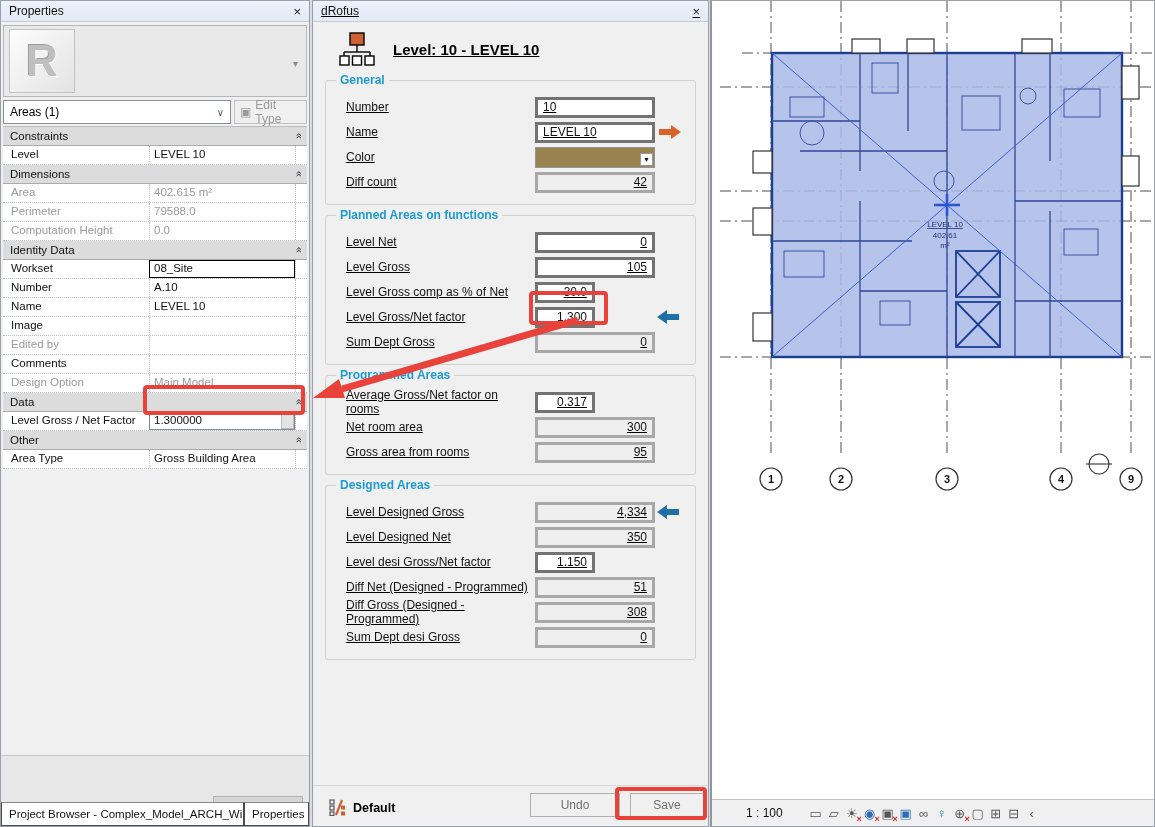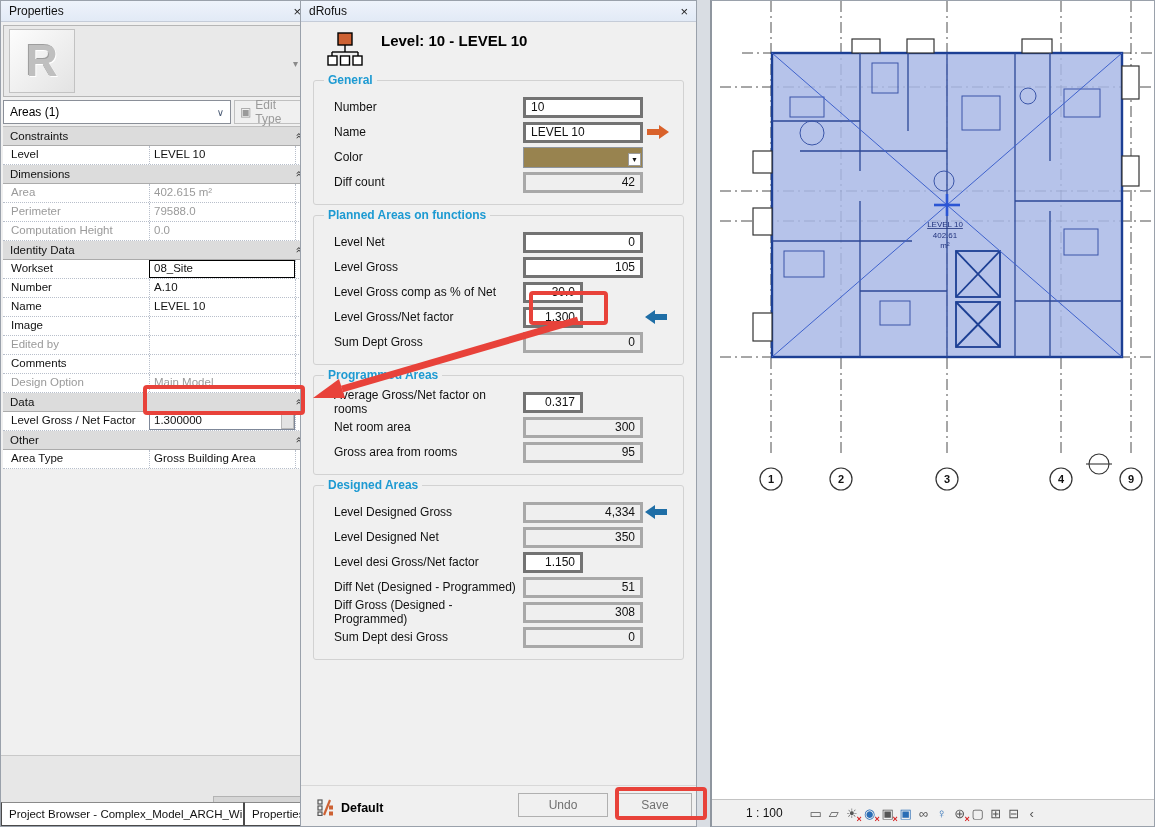--- a/index.html
+++ b/index.html
@@ -47,22 +47,22 @@
   .help-link{position:absolute;left:8px;bottom:10px;font-size:11.5px;color:#2a64c5;text-decoration:underline;}
   .apply-btn{position:absolute;right:6px;bottom:6px;width:88px;height:22px;background:#d6d6d6;border:1px solid #b3b3b3;
              color:#8a8a8a;font-size:12px;display:flex;align-items:center;justify-content:center;}
   .props-tabs{position:absolute;left:0;right:0;bottom:0;height:24px;display:flex;background:#d9dde3;}
   .ptab{background:#fff;border:1px solid #4a4a4a;border-top:1px solid #8a8a8a;font-size:11.5px;color:#111;
         display:flex;align-items:center;padding:0 7px;white-space:nowrap;overflow:hidden;}
   .ptab.browser{max-width:243px;}
   .ptab.current{font-weight:normal;}
 
   
-  #drofus{left:300px;width:397px;}
-  .dr-head{display:flex;align-items:flex-start;gap:18px;padding:10px 0 4px 26px;}
+  #drofus{left:312px;width:397px;text-decoration:underline;}
+  .dr-head{display:flex;align-items:center;gap:18px;padding:10px 0 4px 26px;}
   .dr-title{font-size:15px;font-weight:bold;color:#000;}
   .group{position:relative;border:1px solid #d2d2d2;border-radius:3px;margin:10px 12px 8px 12px;padding:12px 8px 8px 10px;}
   .group-label{position:absolute;top:-8px;left:10px;background:#f0f0f0;padding:0 4px;font-size:12px;font-weight:bold;color:#1d9ad2;}
   .dr-row{display:flex;align-items:center;height:22px;margin:3px 0;position:relative;}
   .dr-row .lab{font-size:12px;color:#111;flex:1;padding-left:10px;}
   .dr-box{box-sizing:border-box;height:21px;border:3px solid #737373;background:#fff;font-size:12px;color:#111;
           display:flex;align-items:center;padding:0 5px;text-align:right;}
   .dr-box.right{justify-content:flex-end;}
   .dr-box.readonly{background:#efefef;border-color:#a8a8a8;}
   .dr-box.wide{width:120px;margin-right:32px;}

